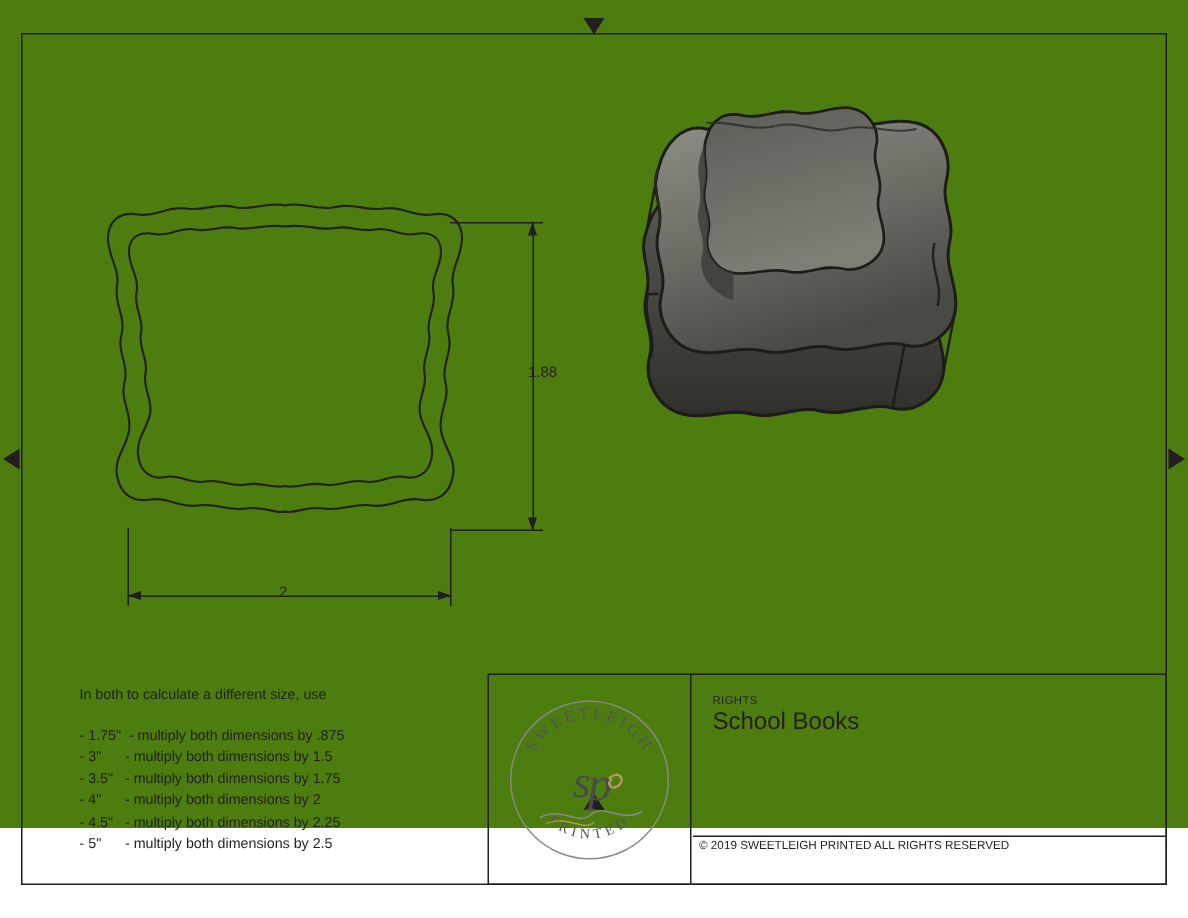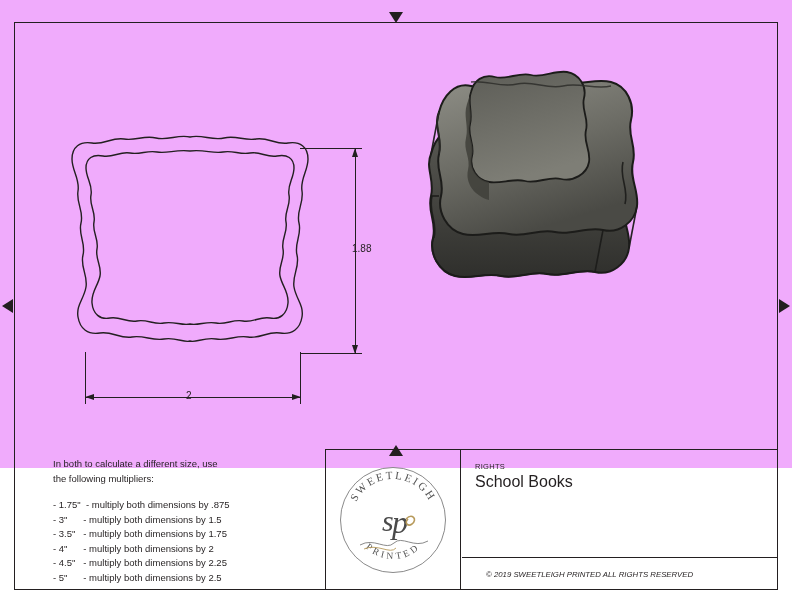--- a/index.html
+++ b/index.html
@@ -11,22 +11,22 @@
     width: 792px;
     height: 612px;
     font-family: "Liberation Sans", sans-serif;
     position: relative;
     overflow: hidden;
   }
   #sheet {
     position: absolute;
     left: 0; top: 0;
     width: 792px;
-    height: 468px;
-    background: #f0abfc;
+    height: 552px;
+    background: #4d7c0f;
   }
   
   .frame {
     position: absolute;
     left: 14px;
     top: 22px;
     width: 764px;
     height: 568px;
     border: 1px solid #231f20;
     box-sizing: border-box;
@@ -186,24 +186,23 @@
     color: #231f20;
     margin-top: 2px;
   }
   .tb-copyright-cell {
     position: absolute;
     left: 136px;
     bottom: 0;
     right: 0;
     height: 30px;
     display: flex;
-    align-items: center;
-    padding-left: 24px;
-    box-sizing: border-box;
-    font-style: italic;
+    align-items: flex-start;
+    padding-left: 4px;
+    box-sizing: border-box;
   }
   .tb-copyright-text {
     font-size: 7.8px;
     color: #231f20;
   }
 
   
   .logo-wrap {
     position: relative;
     width: 118px;
@@ -394,21 +393,20 @@
   <div class="ext-line" style="left:85px; top:352px; width:1px; height:52px;"></div>
   <div class="ext-line" style="left:300px; top:352px; width:1px; height:52px;"></div>
   <div class="dim-h"></div>
   <div class="dim-h-arrow" style="left:85px; border-width:3.5px 9px 3.5px 0; border-color:transparent #231f20 transparent transparent;"></div>
   <div class="dim-h-arrow" style="left:292px; border-width:3.5px 0 3.5px 9px; border-color:transparent transparent transparent #231f20;"></div>
   <div class="dim-h-label">2</div>
 
   <div class="notes">
     <div class="intro">
       <div>In both to calculate a different size, use</div>
-      <div>the following multipliers:</div>
     </div>
     <div class="mult-row">- 1.75"  - multiply both dimensions by .875</div>
     <div class="mult-row">- 3"      - multiply both dimensions by 1.5</div>
     <div class="mult-row">- 3.5"   - multiply both dimensions by 1.75</div>
     <div class="mult-row">- 4"      - multiply both dimensions by 2</div>
     <div class="mult-row">- 4.5"   - multiply both dimensions by 2.25</div>
     <div class="mult-row">- 5"      - multiply both dimensions by 2.5</div>
   </div>
 
   <div class="title-block">

